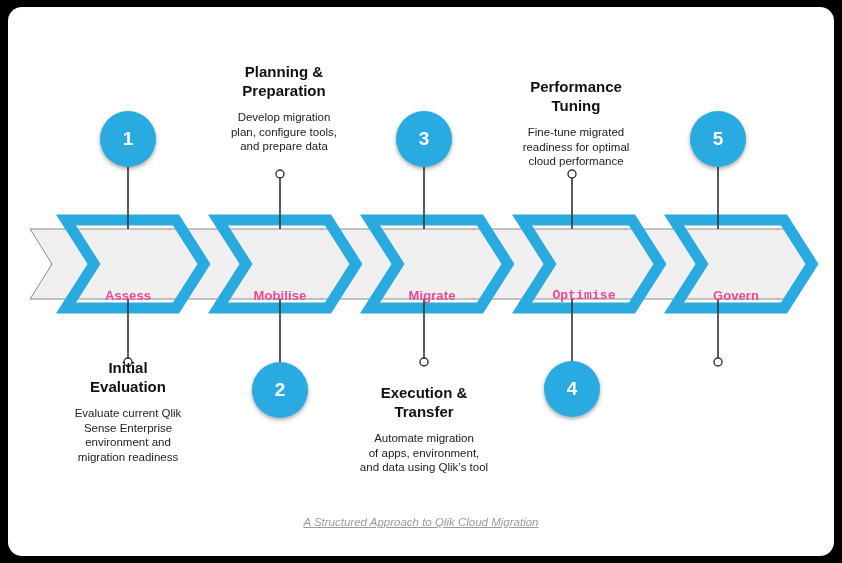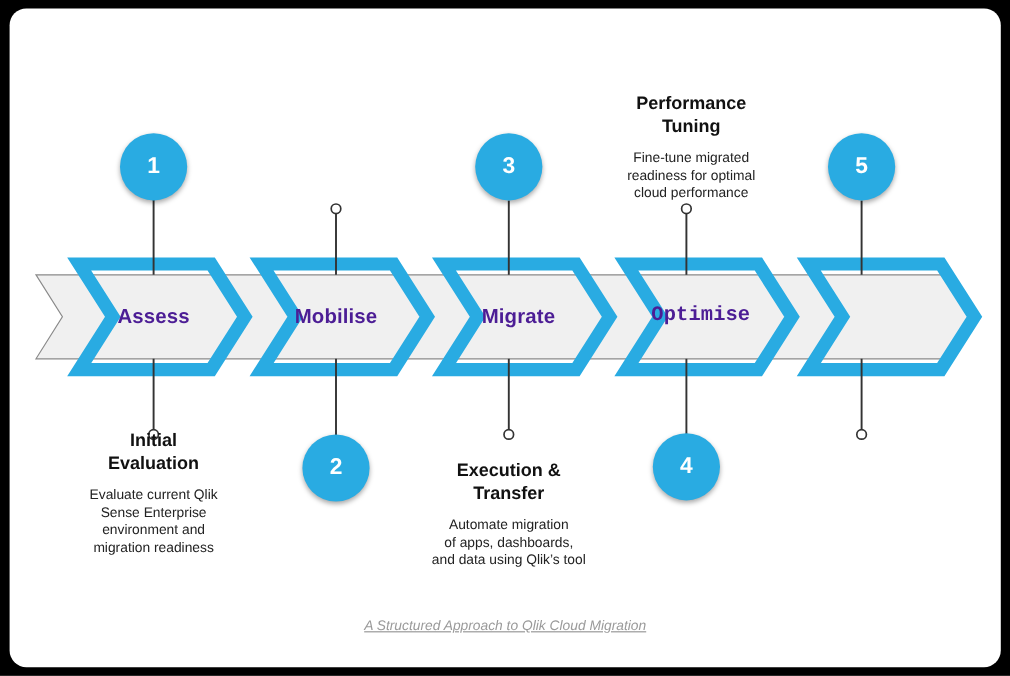--- a/index.html
+++ b/index.html
@@ -32,25 +32,26 @@
     height: 549px;
     pointer-events: none;
   }
 
   
   .stage-label {
     position: absolute;
     height: 24px;
     line-height: 24px;
     text-align: center;
-    font-size: 17px;
+    font-size: 13px;
     font-weight: bold;
-    color: #4c1d95;
+    color: #ec4899;
     letter-spacing: 0.1px;
     white-space: nowrap;
+    margin-top: 32px;
   }
 
   
   .step-circle {
     position: absolute;
     width: 56px;
     height: 56px;
     border-radius: 50%;
     background: #29ABE2;
     box-shadow: 0 2px 4px rgba(0,0,0,0.35);
@@ -147,42 +148,50 @@
       <line x1="710" y1="160" x2="710" y2="222"></line>
       <line x1="710" y1="292" x2="710" y2="353"></line>
       <circle cx="710" cy="355" r="4" fill="#ffffff" stroke="#333333" stroke-width="1.4"></circle>
     </g>
   </svg>
 
   <div class="stage-label" style="left:52px;  top:245px; width:136px;">Assess</div>
   <div class="stage-label" style="left:204px; top:245px; width:136px;">Mobilise</div>
   <div class="stage-label" style="left:356px; top:245px; width:136px;">Migrate</div>
   <div class="stage-label" style="left:508px; top:245px; width:136px;font-family:Liberation Mono, monospace;">Optimise</div>
+  <div class="stage-label" style="left:660px; top:245px; width:136px;">Govern</div>
 
   <div class="step-circle" style="left:92px;  top:104px;">1</div>
   <div class="step-circle" style="left:244px; top:355px;">2</div>
   <div class="step-circle" style="left:388px; top:104px;">3</div>
   <div class="step-circle" style="left:536px; top:354px;">4</div>
   <div class="step-circle" style="left:682px; top:104px;">5</div>
 
   <div class="text-block" style="left:30px; top:351px;">
     <div class="tb-title">Initial
 Evaluation</div>
     <div class="tb-desc">Evaluate current Qlik
 Sense Enterprise
 environment and
 migration readiness</div>
   </div>
 
+  <div class="text-block" style="left:186px; top:55px;">
+    <div class="tb-title">Planning &amp;
+Preparation</div>
+    <div class="tb-desc">Develop migration
+plan, configure tools,
+and prepare data</div>
+  </div>
 
   <div class="text-block" style="left:326px; top:362px;margin-top:14px;">
     <div class="tb-title">Execution &amp;
 Transfer</div>
     <div class="tb-desc">Automate migration
-of apps, dashboards,
+of apps, environment,
 and data using Qlik’s  tool</div>
   </div>
 
   <div class="text-block" style="left:478px; top:70px;">
     <div class="tb-title">Performance
 Tuning</div>
     <div class="tb-desc">Fine-tune migrated
 readiness for optimal
 cloud performance</div>
   </div>

